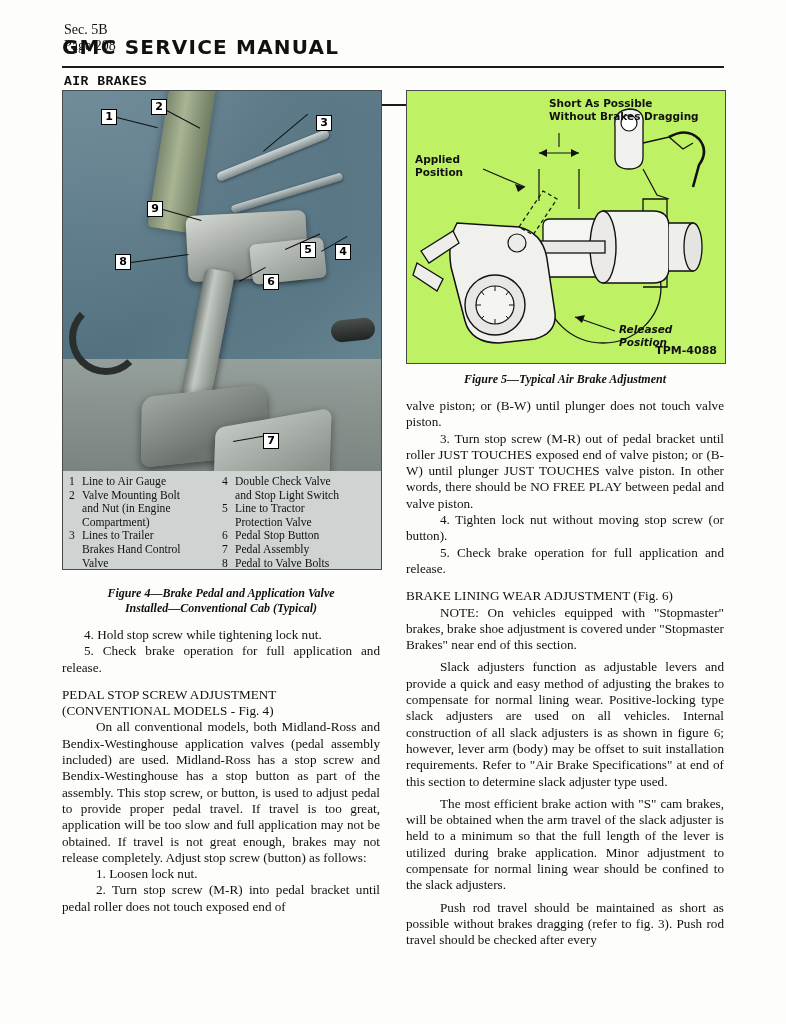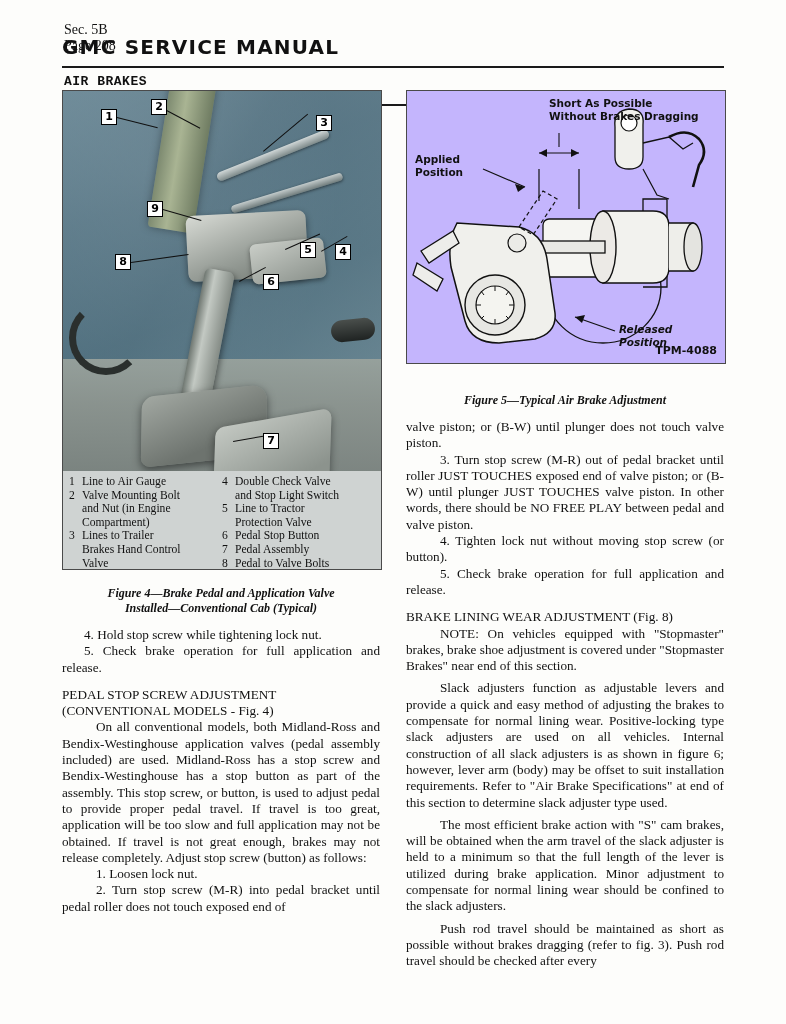--- a/index.html
+++ b/index.html
@@ -261,21 +261,21 @@
     line-height: 15px;
     margin-top: 16px;
   }
 
   
   .fig5-wrap {
     position: relative;
     width: 318px;
     height: 272px;
     border: 1px solid #4a4a4a;
-    background: #c4b5fd;
+    background: #bef264;
     overflow: hidden;
   }
   .f5txt {
     position: absolute;
     font-family: "DejaVu Sans", sans-serif;
     font-weight: bold;
     font-size: 10.5px;
     line-height: 13px;
     color: #111;
   }
@@ -510,31 +510,31 @@
             <div>Applied</div>
             <div>Position</div>
           </div>
           <div class="f5txt" style="left:212px; top:232px;font-style:italic;">
             <div>Released</div>
             <div>Position</div>
           </div>
           <div class="f5code">TPM-4088</div>
         </div>
 
-        <div class="fig-cap" style="margin-top:29px;">Figure 5—Typical Air Brake Adjustment</div>
+        <div class="fig-cap" style="margin-top:8px;">Figure 5—Typical Air Brake Adjustment</div>
 
         <div class="gap"></div>
 
         <div class="body">
           <p>valve piston; or (B-W) until plunger does not touch valve piston.</p>
           <p class="p-ind2">3. Turn stop screw (M-R) out of pedal bracket until roller JUST TOUCHES exposed end of valve piston; or (B-W) until plunger JUST TOUCHES valve piston. In other words, there should be NO FREE PLAY between pedal and valve piston.</p>
           <p class="p-ind2">4. Tighten lock nut without moving stop screw (or button).</p>
           <p class="p-ind2">5. Check brake operation for full application and release.</p>
           <div class="gap"></div>
-          <p class="head">BRAKE LINING WEAR ADJUSTMENT (Fig. 8)</p>
+          <p class="head">BRAKE LINING WEAR ADJUSTMENT (Fig. 6)</p>
           <p class="p-ind2">NOTE: On vehicles equipped with "Stopmaster" brakes, brake shoe adjustment is covered under "Stopmaster Brakes" near end of this section.</p>
           <div class="gap-s"></div>
           <p class="p-ind2">Slack adjusters function as adjustable levers and provide a quick and easy method of adjusting the brakes to compensate for normal lining wear. Positive-locking type slack adjusters are used on all vehicles. Internal construction of all slack adjusters is as shown in figure 6; however, lever arm (body) may be offset to suit installation requirements. Refer to "Air Brake Specifications" at end of this section to determine slack adjuster type used.</p>
           <div class="gap-s"></div>
           <p class="p-ind2">The most efficient brake action with "S" cam brakes, will be obtained when the arm travel of the slack adjuster is held to a minimum so that the full length of the lever is utilized during brake application. Minor adjustment to compensate for normal lining wear should be confined to the slack adjusters.</p>
           <div class="gap-s"></div>
           <p class="p-ind2">Push rod travel should be maintained as short as possible without brakes dragging (refer to fig. 3). Push rod travel should be checked after every</p>
         </div>
       </div>
     </div>

